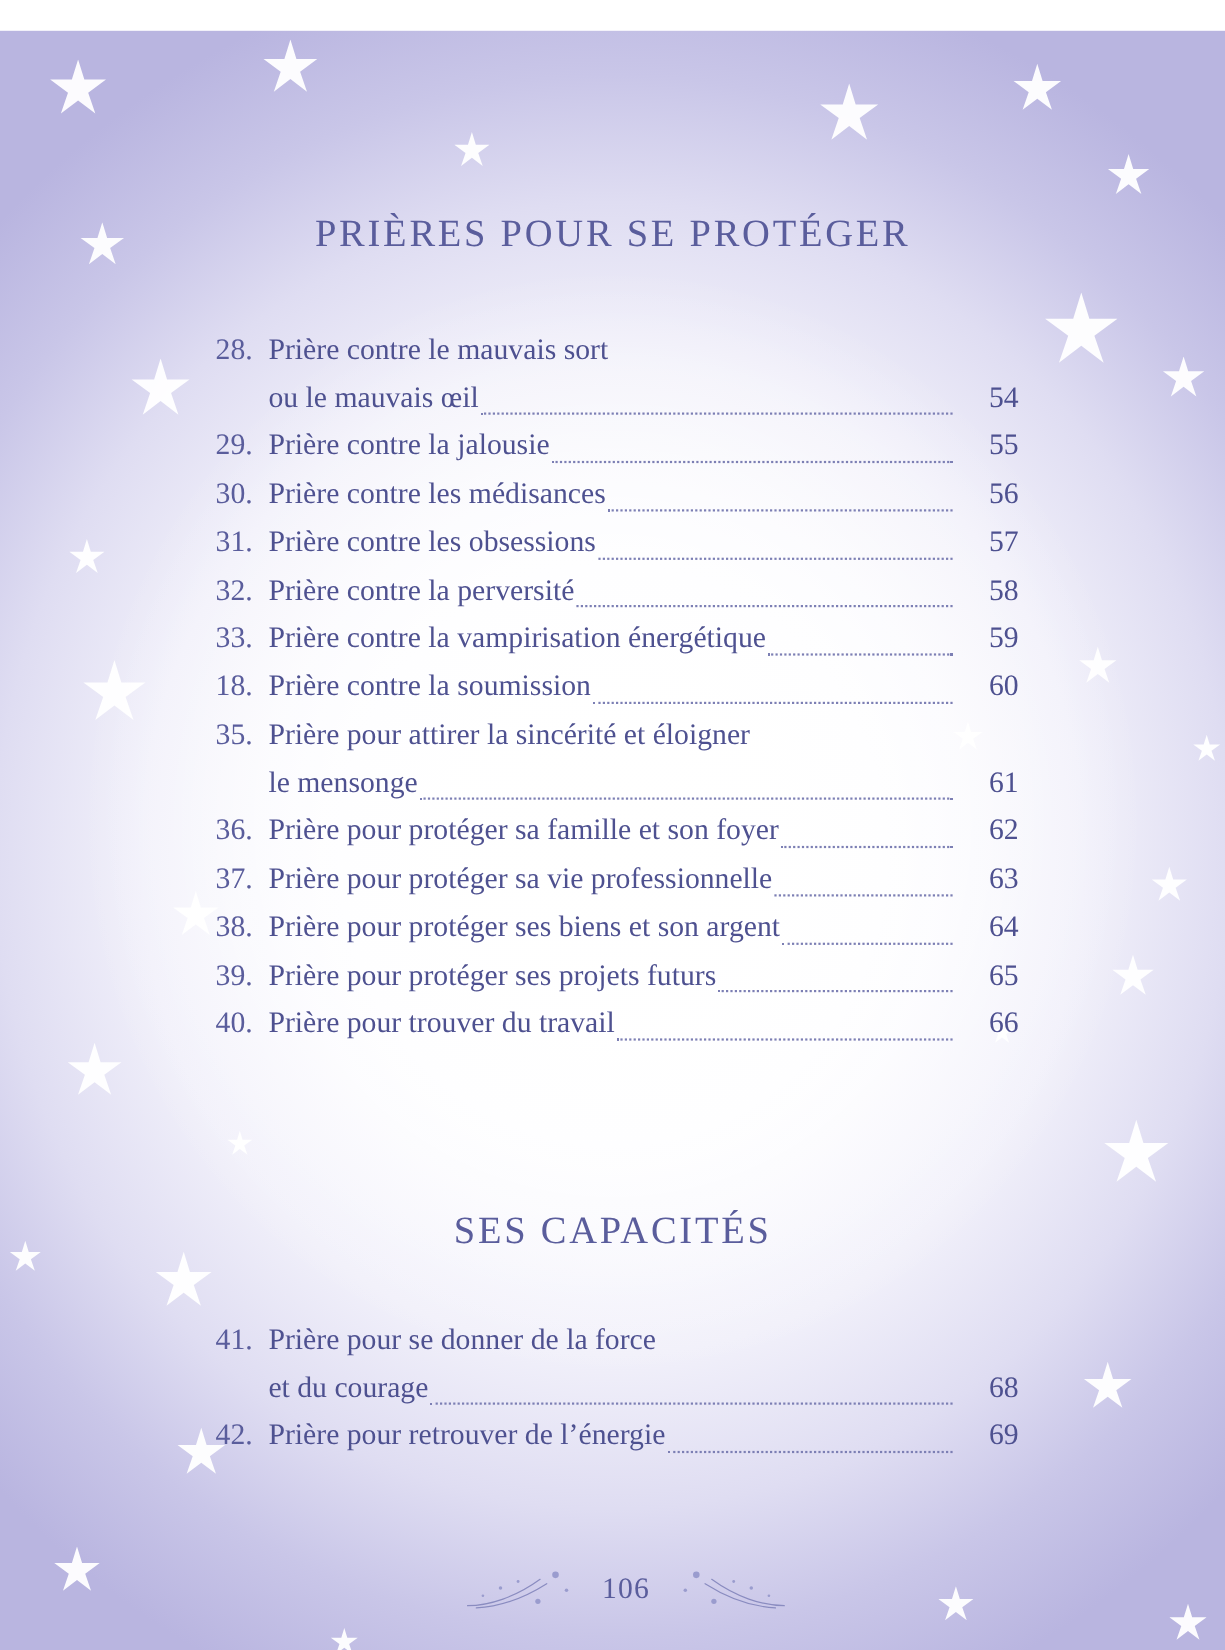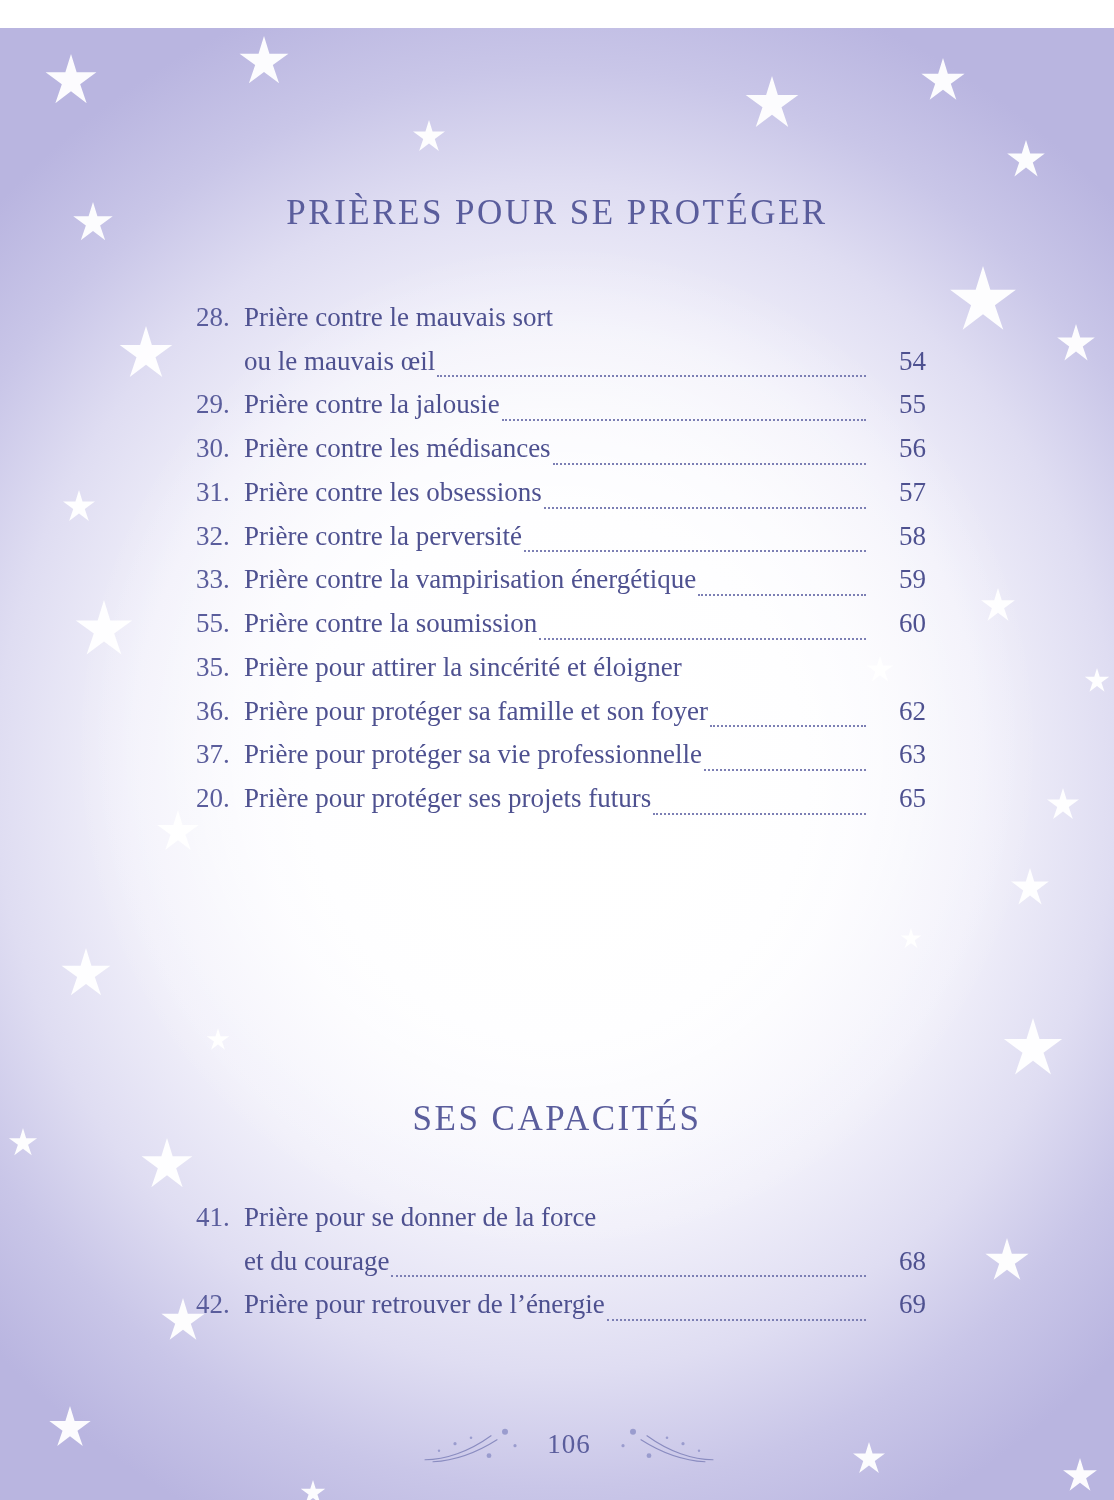--- a/index.html
+++ b/index.html
@@ -232,48 +232,66 @@
           <span class="leader"></span>
           <span class="toc-page">58</span>
         </li>
         <li class="toc-entry">
           <span class="toc-num">33.</span>
           <span class="toc-label">Prière contre la vampirisation énergétique</span>
           <span class="leader"></span>
           <span class="toc-page">59</span>
         </li>
         <li class="toc-entry">
-          <span class="toc-num">55.</span>
+          <span class="toc-num">18.</span>
           <span class="toc-label">Prière contre la soumission</span>
           <span class="leader"></span>
           <span class="toc-page">60</span>
         </li>
         <li class="toc-entry noleader">
           <span class="toc-num">35.</span>
           <span class="toc-label">Prière pour attirer la sincérité et éloigner</span>
           <span class="leader"></span>
           <span class="toc-page"></span>
         </li>
+        <li class="toc-entry cont">
+          <span class="toc-num">35.</span>
+          <span class="toc-label">le mensonge</span>
+          <span class="leader"></span>
+          <span class="toc-page">61</span>
+        </li>
         <li class="toc-entry">
           <span class="toc-num">36.</span>
           <span class="toc-label">Prière pour protéger sa famille et son foyer</span>
           <span class="leader"></span>
           <span class="toc-page">62</span>
         </li>
         <li class="toc-entry">
           <span class="toc-num">37.</span>
           <span class="toc-label">Prière pour protéger sa vie professionnelle</span>
           <span class="leader"></span>
           <span class="toc-page">63</span>
         </li>
         <li class="toc-entry">
-          <span class="toc-num">20.</span>
+          <span class="toc-num">38.</span>
+          <span class="toc-label">Prière pour protéger ses biens et son argent</span>
+          <span class="leader"></span>
+          <span class="toc-page">64</span>
+        </li>
+        <li class="toc-entry">
+          <span class="toc-num">39.</span>
           <span class="toc-label">Prière pour protéger ses projets futurs</span>
           <span class="leader"></span>
           <span class="toc-page">65</span>
+        </li>
+        <li class="toc-entry">
+          <span class="toc-num">40.</span>
+          <span class="toc-label">Prière pour trouver du travail</span>
+          <span class="leader"></span>
+          <span class="toc-page">66</span>
         </li>
       </ul>
 
     <h1 class="section-title" id="title-two">
       <br>
       <span>SES CAPACITÉS</span>
     </h1>
 
     <ul class="toc" id="toc-two">
         <li class="toc-entry noleader">

